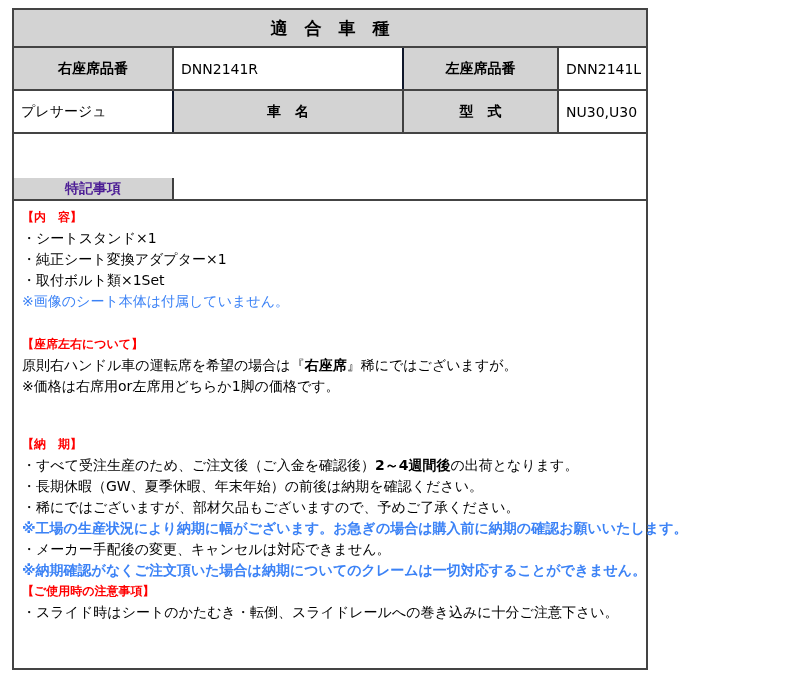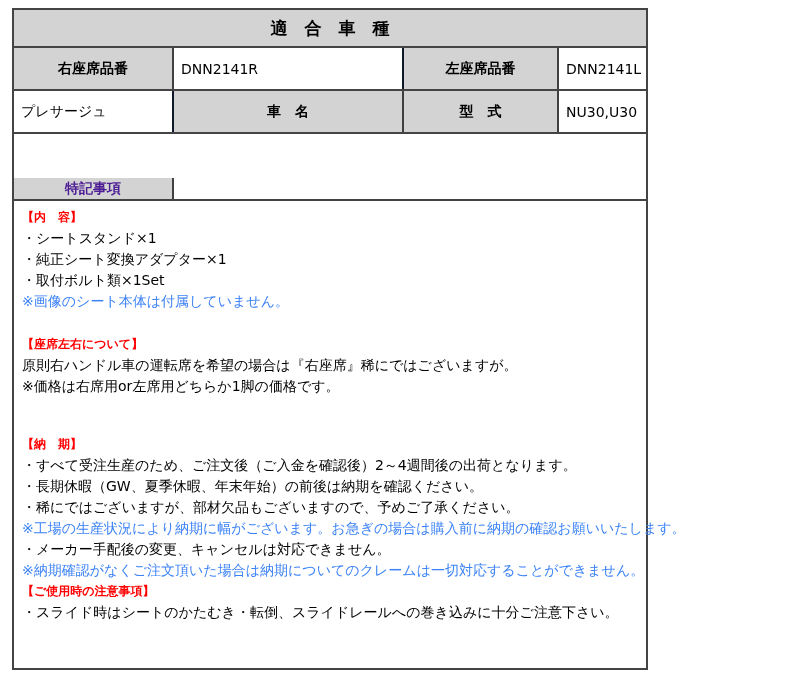--- a/index.html
+++ b/index.html
@@ -27,21 +27,21 @@
     background:#d3d3d3; justify-content:center; font-weight:bold;
     border-right:2px solid #404040; text-align:center;
   }
   .cell.value { padding-left:7px; background:#ffffff; }
   .cell.value.mid { border-right:2px solid #0f172a; }
   .cell.label.red { color:#4c1d95;margin-top:44px; }
   .content { height:467px; padding:6px 10px 0 8px; background:#ffffff; }
   .section { }
   .sec-title { color:#ff0000; font-weight:bold; font-size:12px; line-height:21px; }
   .line { font-size:14px; line-height:21px; white-space:nowrap; }
-  .line span.b { font-weight:normal; }
+  .line span.b { font-weight:bold; }
   .line span.r { color:#3b82f6; }
 </style>
 </head>
 <body>
 
 <div class="doc">
 
   <div class="thead">適　合　車　種</div>
 
   <div class="row4">

